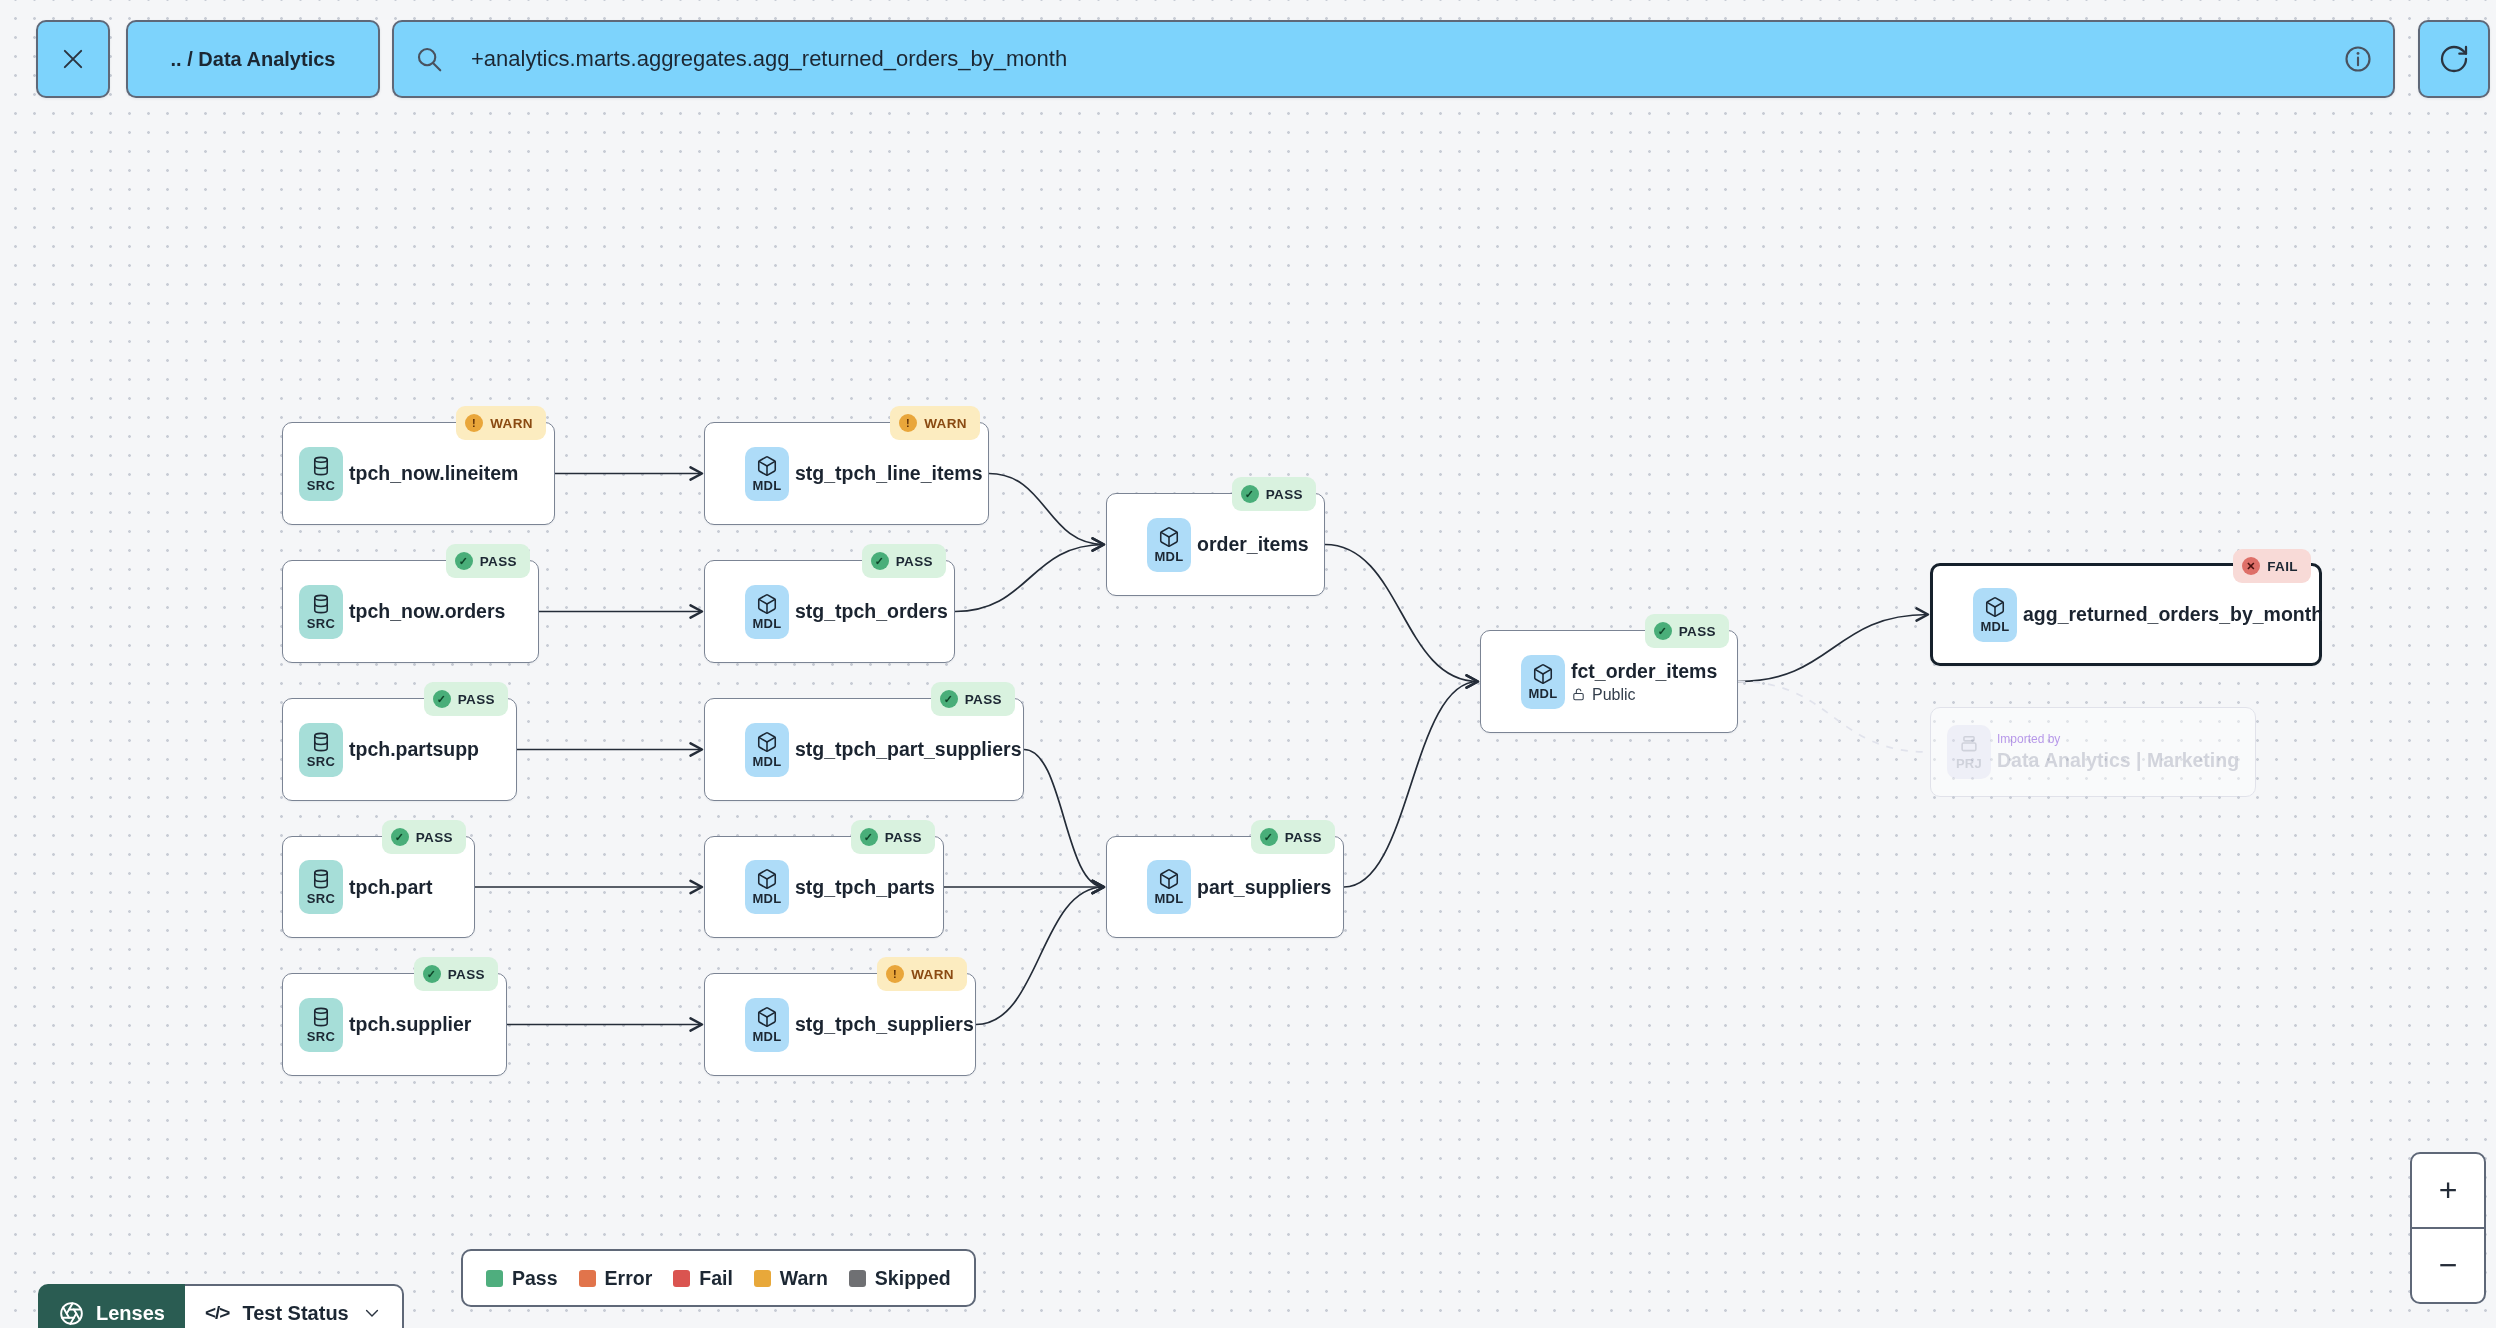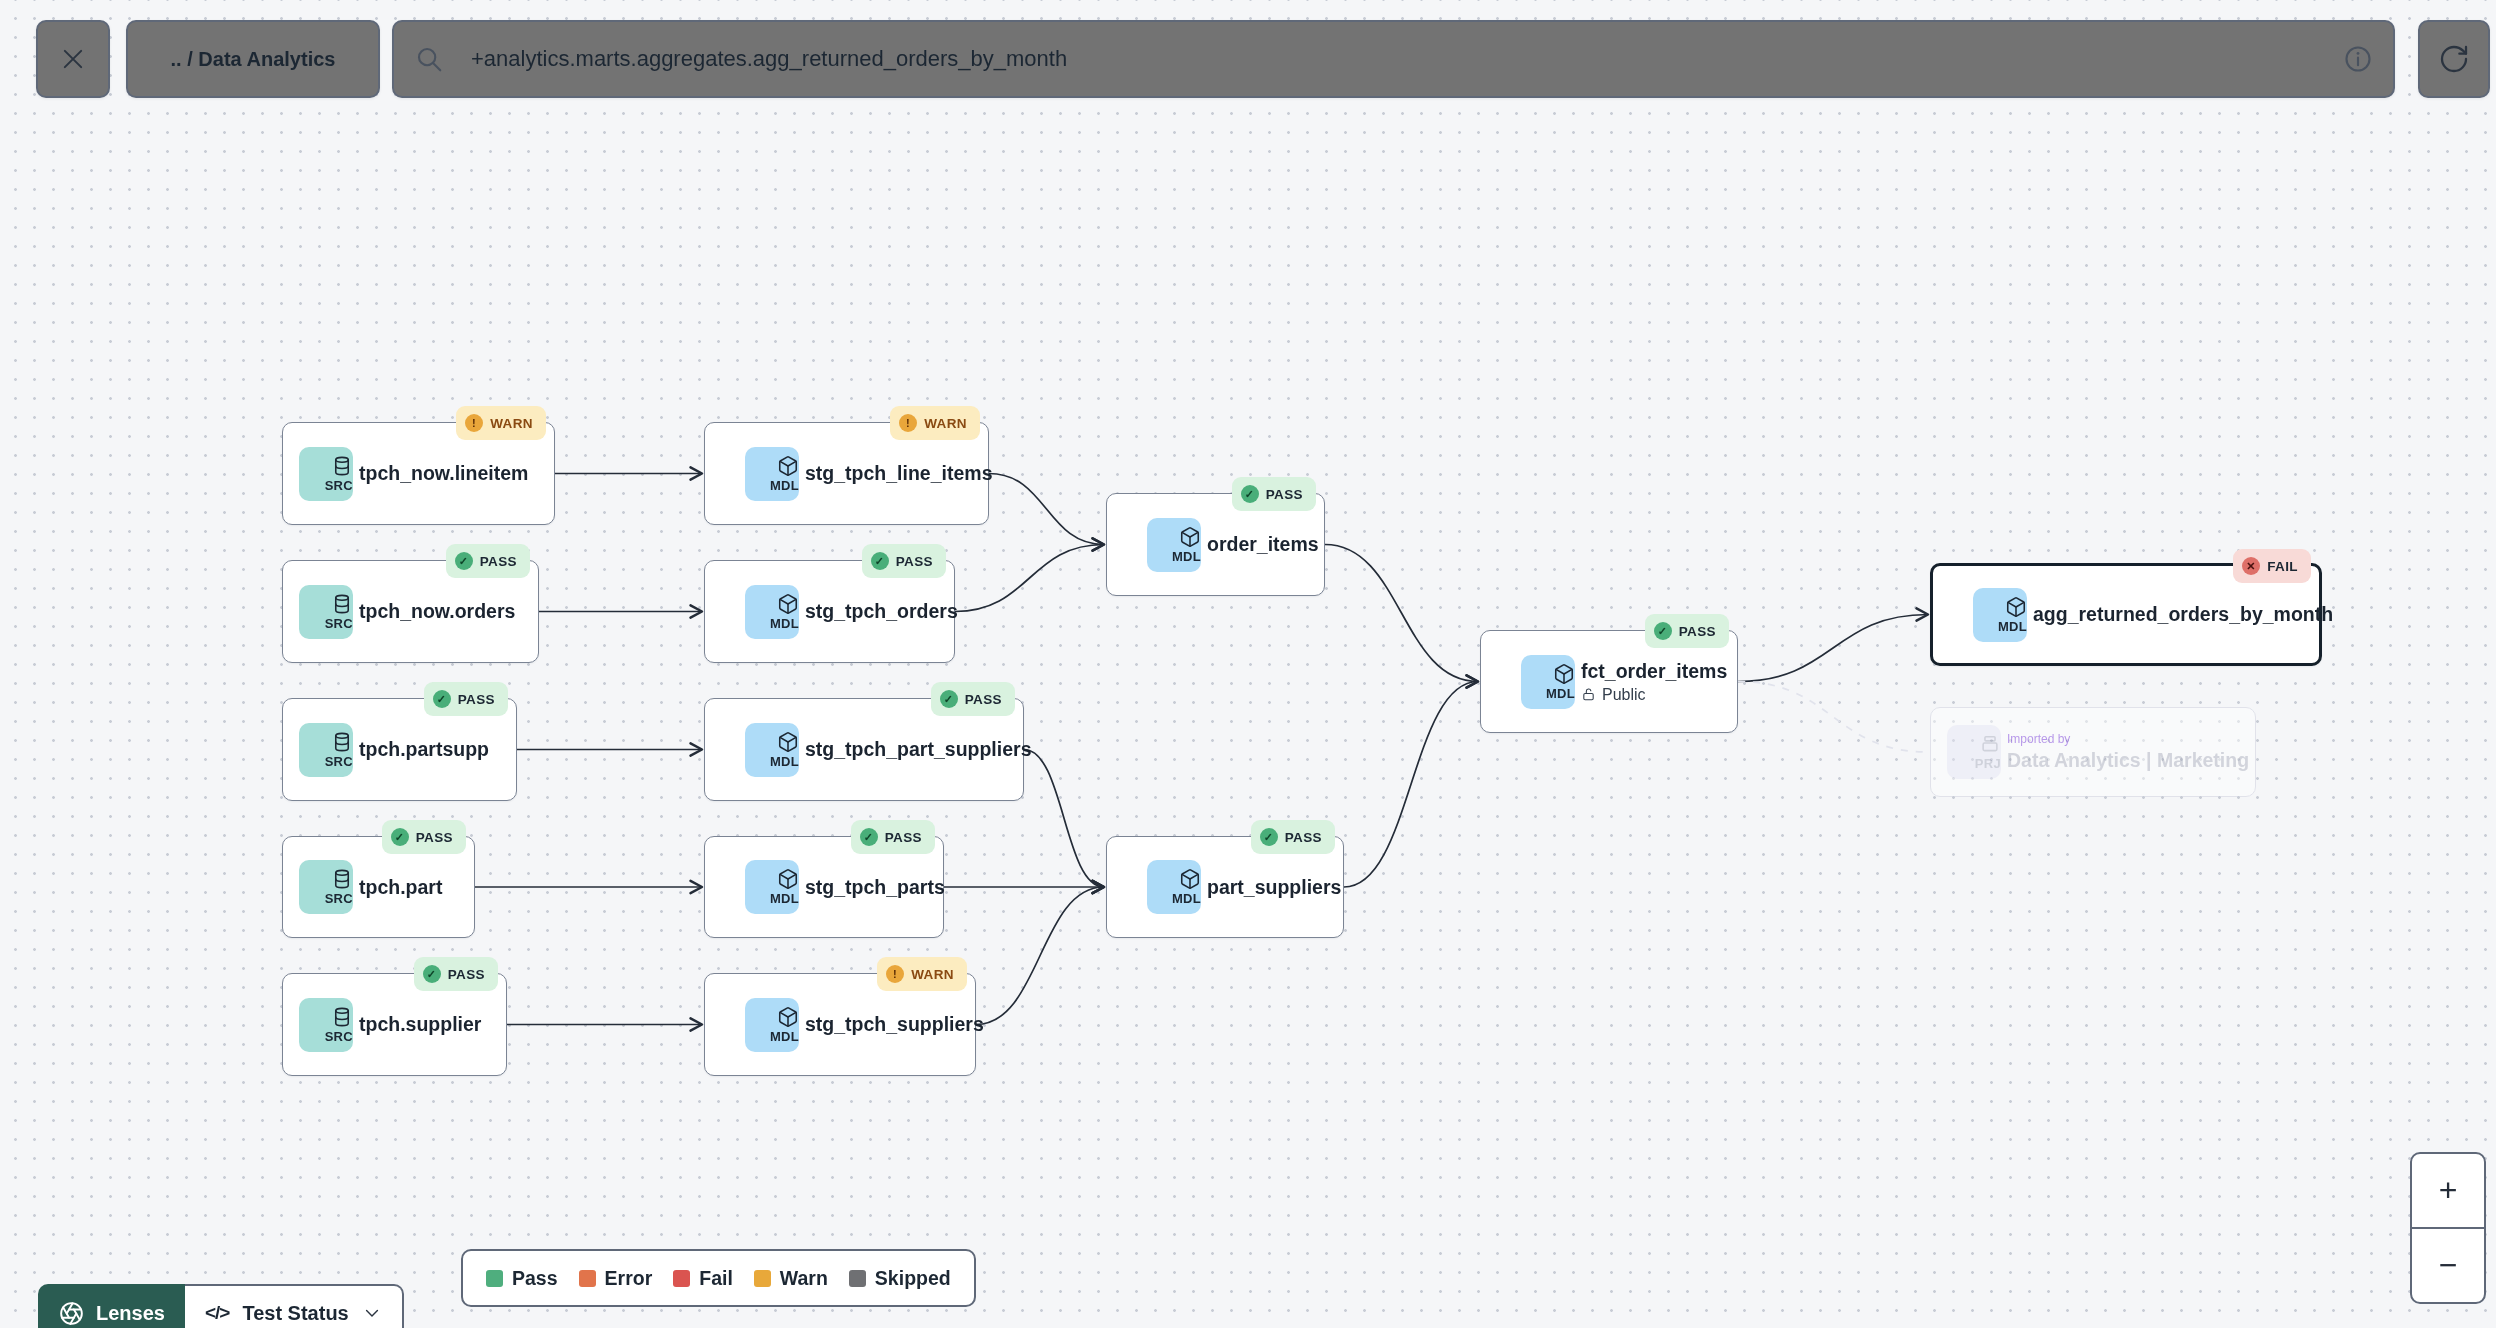--- a/index.html
+++ b/index.html
@@ -6,21 +6,21 @@
   body{
     width:2496px;height:1328px;overflow:hidden;position:relative;
     font-family:"Liberation Sans",sans-serif;color:#1c2733;
     background-color:#f5f6f8;
     background-image:radial-gradient(circle,#c8ccd5 1.3px,transparent 1.5px);
     background-size:19px 19px;background-position:6px 9px;
   }
   svg.ic{fill:none;stroke:currentColor;stroke-width:1.7;stroke-linecap:round;stroke-linejoin:round;display:block}
 
   
-  .tb{position:absolute;top:20px;height:78px;background:#737373;border:2px solid #5f6878;
+  .tb{position:absolute;top:20px;height:78px;background:#7dd3fc;border:2px solid #5f6878;
       border-radius:10px;display:flex;align-items:center;box-sizing:border-box;
       box-shadow:0 1px 3px rgba(25,35,50,.08);}
   .btn{justify-content:center;cursor:pointer;}
   #close-btn{left:36px;width:74px;}
   #breadcrumb-btn{left:126px;width:254px;font-size:20px;font-weight:600;}
   #search-bar{left:392px;width:2003px;padding:0 20px;gap:25px;}
   #search-input{flex:1;border:none;outline:none;font:22px "Liberation Sans",sans-serif;
       color:#1c2733;background:transparent;}
   #refresh-btn{left:2418px;width:72px;}
   .tbicon{color:#2b3440;display:flex;align-items:center;}
@@ -28,22 +28,22 @@
 
   
   #edges{position:absolute;left:0;top:0;pointer-events:none;}
   .edge{stroke:#242c38;stroke-width:1.7;fill:none;}
   .edge.dashed{stroke:#e1e3ec;stroke-dasharray:7 8;}
   .node{position:absolute;background:#fff;border:1.6px solid #7b8494;border-radius:10px;
       display:flex;align-items:center;box-sizing:border-box;cursor:pointer;
       box-shadow:0 1px 2px rgba(25,35,50,.06);}
   .node.selected{border:3px solid #15202b;}
   .node.faded{opacity:.45;border-color:#c9ccda;box-shadow:none;}
-  .chip{width:54px;height:54px;border-radius:10px;margin-left:16px;flex:none;
-      display:flex;flex-direction:column;align-items:flex-end;justify-content:center;gap:1px;color:#1c2733;}
+  .chip{width:44px;height:54px;border-radius:10px;margin-left:16px;flex:none;
+      display:flex;flex-direction:column;align-items:center;justify-content:center;gap:1px;color:#1c2733;}
   .chip .clabel{font-size:13px;font-weight:600;letter-spacing:.3px;}
   .chip-SRC{background:#a6ded8;}
   .chip-MDL{background:#aedcf8;margin-left:40px;}
   .chip-PRJ{background:#e7e7f6;color:#a3a7ba;}
   .labels{margin-left:6px;display:flex;flex-direction:column;gap:3px;min-width:0;}
   .name{font-size:19.5px;font-weight:600;color:#1b2430;white-space:nowrap;}
   .faded .name{color:#a9adbc;}
   .overline{font-size:12px;color:#6d28d9;white-space:nowrap;}
   .sub{display:flex;align-items:center;gap:6px;font-size:16px;color:#333e4c;}
   .badge{position:absolute;top:-17px;right:8px;height:34px;padding:0 13px 0 9px;border-radius:9px;

